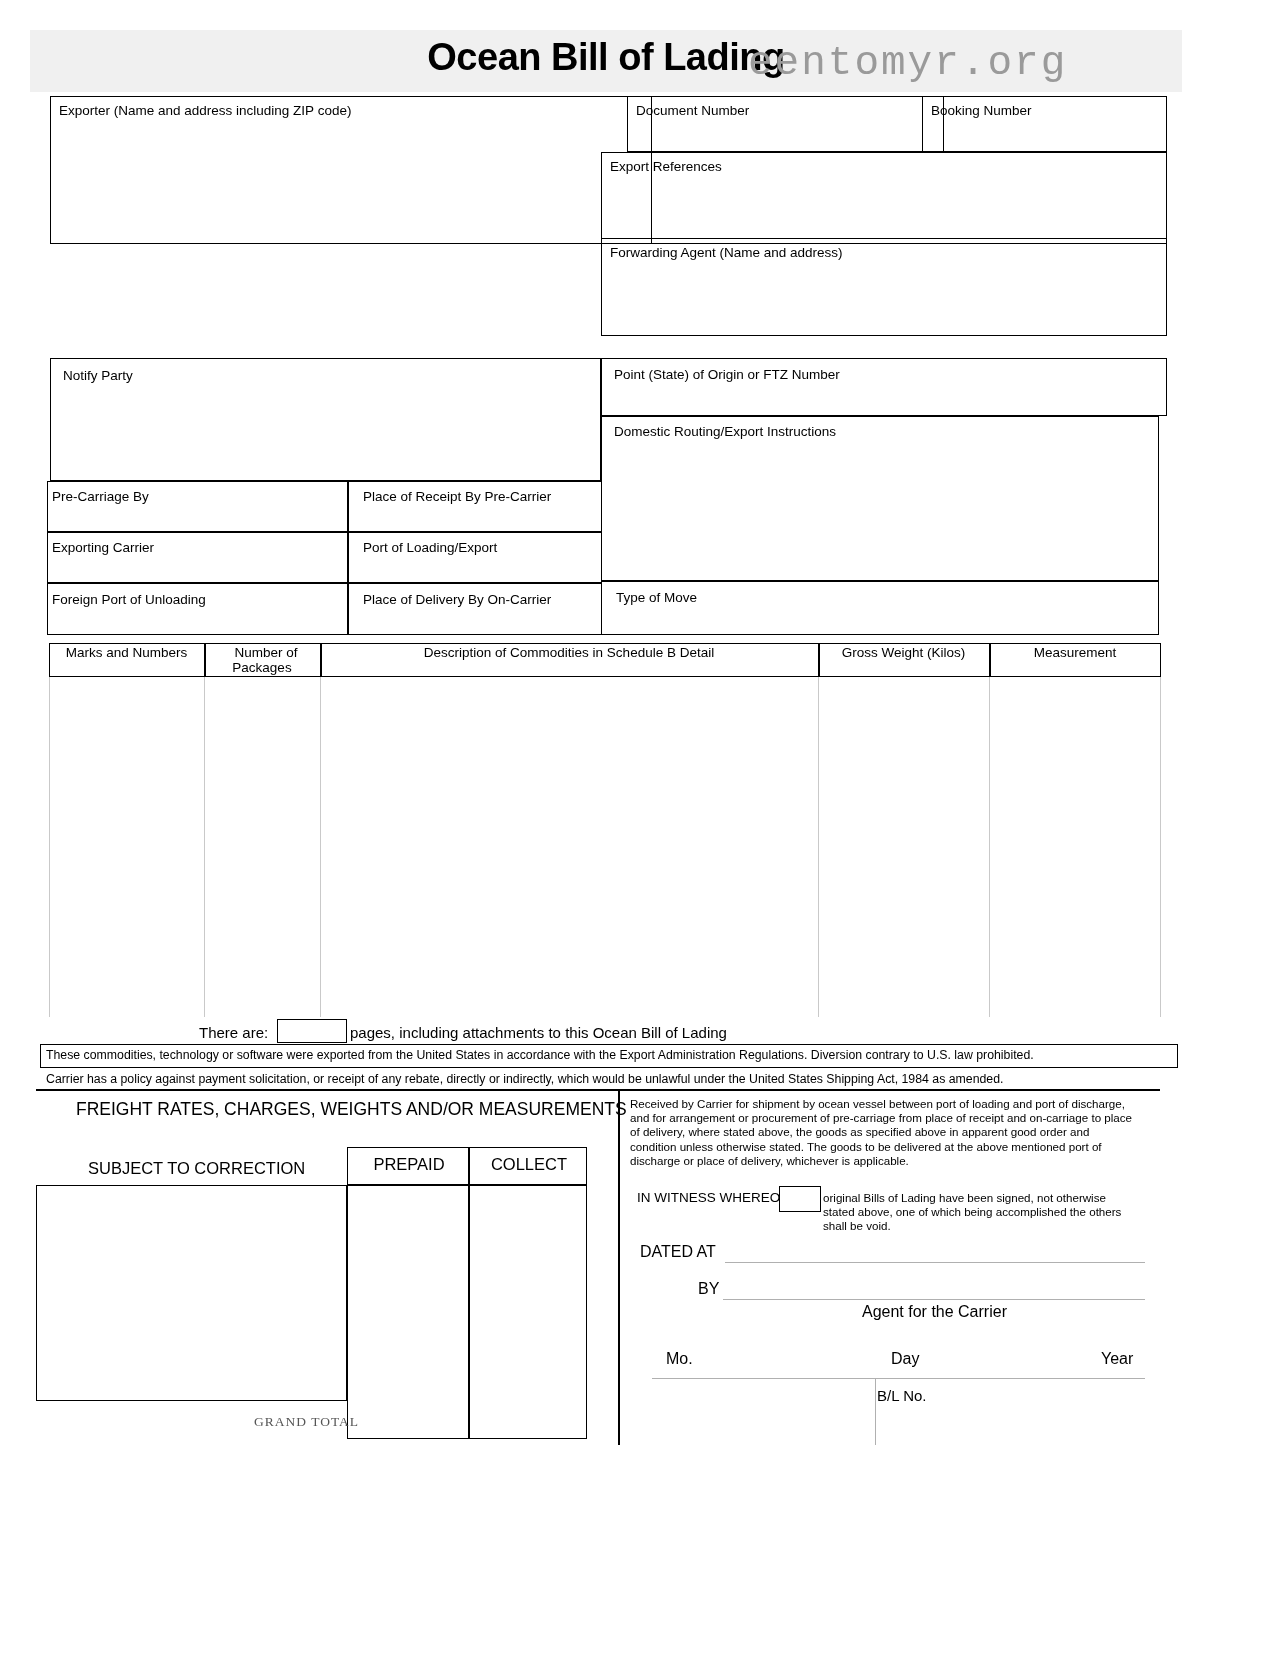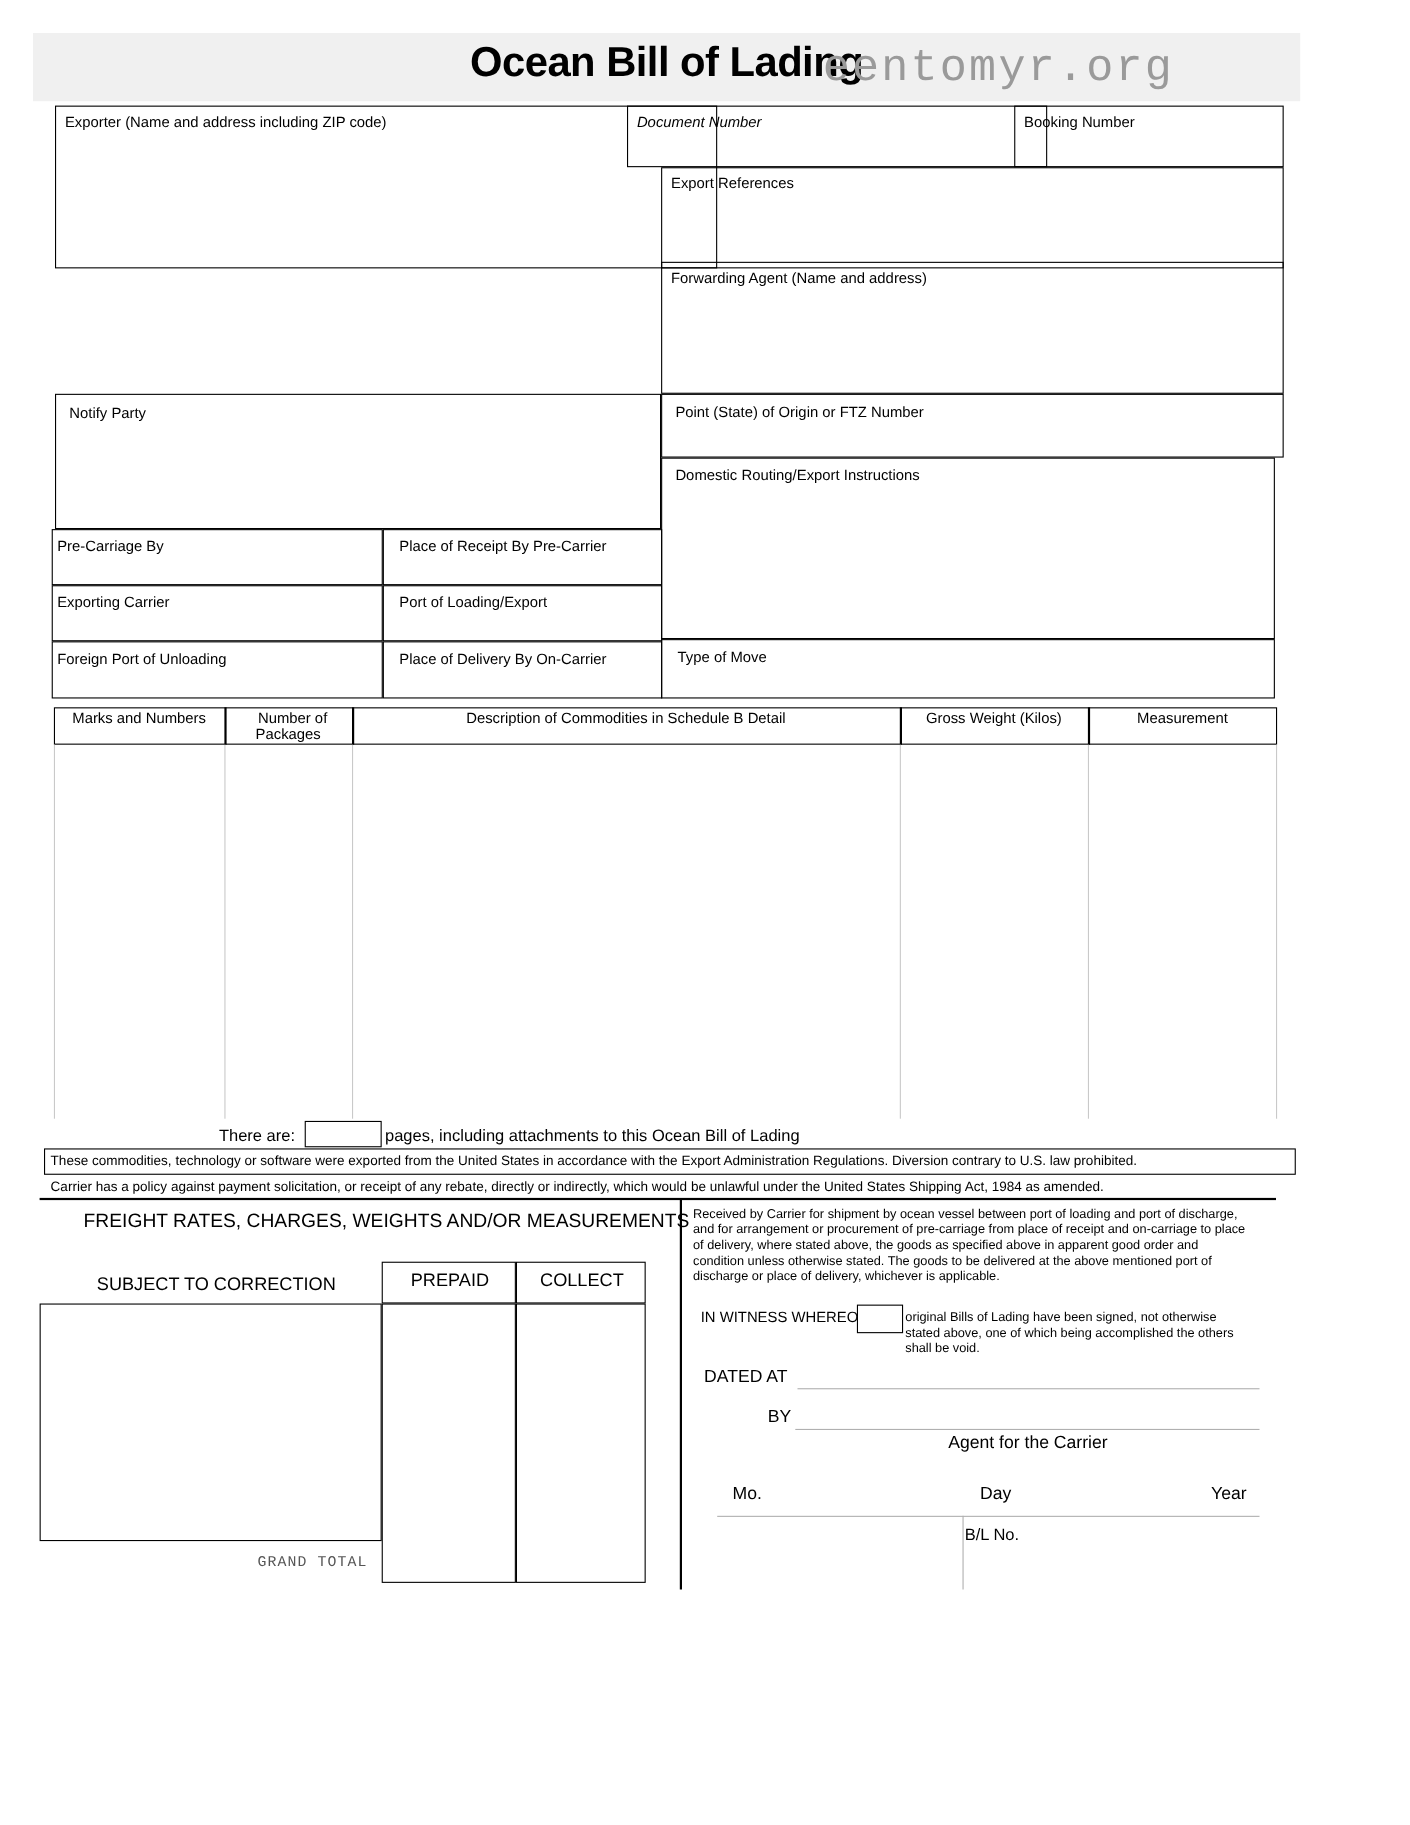--- a/index.html
+++ b/index.html
@@ -138,54 +138,55 @@
     font-size: 16px;
     white-space: nowrap;
   }
   .sm-lab {
     position: absolute;
     font-size: 14px;
     white-space: nowrap;
   }
   .mono-lab {
     position: absolute;
-    font-family: Liberation Mono, monospace;
+    font-family: Liberation Serif, serif;
     font-size: 13.5px;
     color: #555;
     white-space: nowrap;
     letter-spacing: 1px;
+    margin-left: 20px;
   }
 </style>
 </head>
 <body>
 
 <div id="page">
 
   <div class="header-band"></div>
   <div class="doc-title">Ocean Bill of Lading</div>
   <div class="watermark">eentomyr.org</div>
 
   <div class="bx" style="left:50px; top:96px; width:602px; height:148px;">
     <span class="lab">Exporter (Name and address including ZIP code)</span>
   </div>
 
-  <div class="bx" style="left:570px; top:96px; width:382px; height:56px;font-style:italic;">
+  <div class="bx" style="left:627px; top:96px; width:317px; height:56px;">
     <span class="lab">Document Number</span>
   </div>
 
   <div class="bx" style="left:922px; top:96px; width:245px; height:56px;">
     <span class="lab">Booking Number</span>
   </div>
 
   <div class="bx" style="left:601px; top:152px; width:566px; height:92px;">
     <span class="lab">Export References</span>
   </div>
 
 
-  <div class="bx" style="left:601px; top:238px; width:566px; height:120px;">
+  <div class="bx" style="left:601px; top:238px; width:566px; height:98px;">
     <span class="lab">Forwarding Agent (Name and address)</span>
   </div>
 
   <div class="bx" style="left:50px; top:358px; width:551px; height:123px;">
     <span class="lab" style="left:12px; top:9px;">Notify Party</span>
   </div>
 
   <div class="bx" style="left:601px; top:358px; width:566px; height:58px;">
     <span class="lab" style="left:12px; top:8px;">Point (State) of Origin or FTZ Number</span>
   </div>

